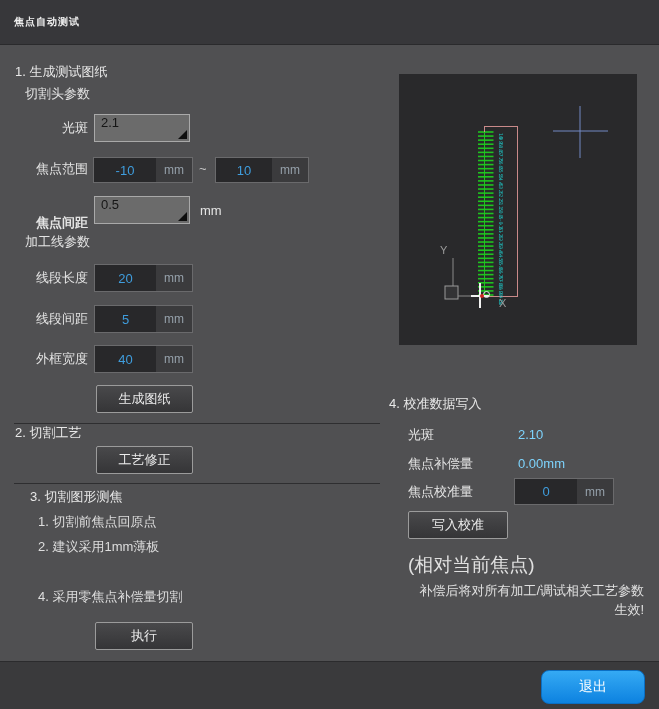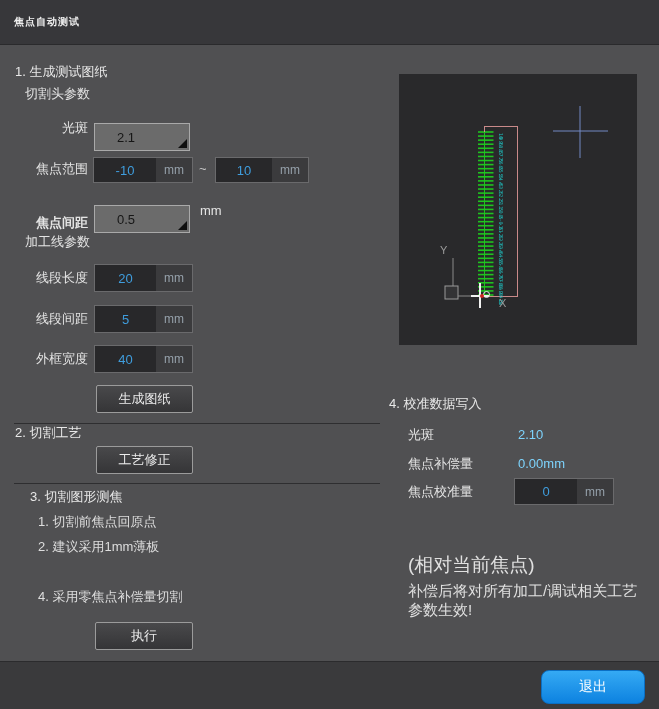--- a/index.html
+++ b/index.html
@@ -18,32 +18,32 @@
   .sec-title{ position:absolute; font-size:13px; color:#e8e8e8; height:16px; line-height:16px; white-space:nowrap;}
   .sub-title{ position:absolute; font-size:13px; color:#e4e4e4; height:16px; line-height:16px; white-space:nowrap;}
   .lbl{ position:absolute; left:8px; width:80px; text-align:right; font-size:13px; color:#e4e4e4; height:16px; line-height:16px; white-space:nowrap;}
   .rlbl{ position:absolute; font-size:13px; color:#e4e4e4; height:16px; line-height:16px; white-space:nowrap;}
   .rval{ position:absolute; font-size:13px; color:#7dd3fc; height:16px; line-height:16px; white-space:nowrap;}
   .note{ position:absolute; left:38px; font-size:13px; color:#dedede; height:16px; line-height:16px; white-space:nowrap;}
   .spin{ position:absolute; display:flex; background:#28282a; border:1px solid #6a6a6c; box-sizing:border-box;}
   .spin .num{ flex:1; display:flex; align-items:center; justify-content:center; color:#3f9ddd; font-size:13px;}
   .spin .unit{ width:36px; background:#3b3b3d; display:flex; align-items:center; justify-content:center; color:#95a0aa; font-size:12px;}
   .combo{ position:absolute; background:#6b6b6b; border:1px solid #a9a9a9; box-sizing:border-box;
-    display:flex; align-items:center; color:#161616; font-size:13px; padding-left:22px;margin-top:9px;}
+    display:flex; color:#161616; font-size:13px; padding-left:6px;}
   .combo .tri{ position:absolute; right:2px; bottom:2px; width:0; height:0;
     border-left:9px solid transparent; border-bottom:9px solid #0e0e0e;}
   .btn{ position:absolute; background:linear-gradient(#49494b,#353537); border:1px solid #9b9b9b;
     border-radius:2px; box-sizing:border-box; display:flex; align-items:center; justify-content:center;
     color:#ececec; font-size:13px; cursor:pointer; white-space:nowrap;}
   .divider{ position:absolute; left:14px; width:366px; height:1px; background:#2e2e30;}
   .tilde{ position:absolute; color:#c8c8c8; font-size:13px; height:16px; line-height:16px;}
   .mmtext{ position:absolute; color:#e4e4e4; font-size:13px; height:16px; line-height:16px;}
   .preview{ position:absolute; left:399px; top:74px; width:238px; height:271px; background:#29292b;}
   .hint{ position:absolute; font-size:19px; color:#e0e0e0; white-space:nowrap;}
-  .warn{ position:absolute; font-size:15px; color:#e0e0e0; line-height:19px; width:236px;}
+  .warn{ position:absolute; font-size:13px; color:#e0e0e0; line-height:19px; width:236px;text-align:right;}
   .footer{ position:absolute; left:0; top:661px; width:659px; height:48px; background:#3a3a3c; border-top:1px solid #2b2b2d;}
   .exit{ position:absolute; left:541px; top:670px; width:102px; height:32px;
     background:linear-gradient(#35aaf4,#0d82e0); border:1px solid #0a6fc4; border-radius:8px;
     display:flex; align-items:center; justify-content:center; color:#ffffff; font-size:14px; cursor:pointer;}
 </style>
 </head>
 <body>
 
 <div id="app">
 
@@ -234,20 +234,21 @@
 
   <div class="rlbl" style="left:408px; top:456px;">焦点补偿量</div>
   <div class="rval" style="left:518px; top:456px;">0.00mm</div>
 
   <div class="rlbl" style="left:408px; top:484px;">焦点校准量</div>
   <div class="spin" style="left:514px; top:478px; width:100px; height:27px;">
     <span class="num">0</span>
     <span class="unit">mm</span>
   </div>
 
+  <div class="btn" style="left:408px; top:511px; width:100px; height:28px;">写入校准</div>
 
   <div class="hint" style="left:408px; top:552px;">(相对当前焦点)</div>
   <div class="warn" style="left:408px; top:581px;">补偿后将对所有加工/调试相关工艺参数生效!</div>
 
   <div class="footer"></div>
   <div class="exit">退出</div>
 
 </div>
 
 </body></html>

